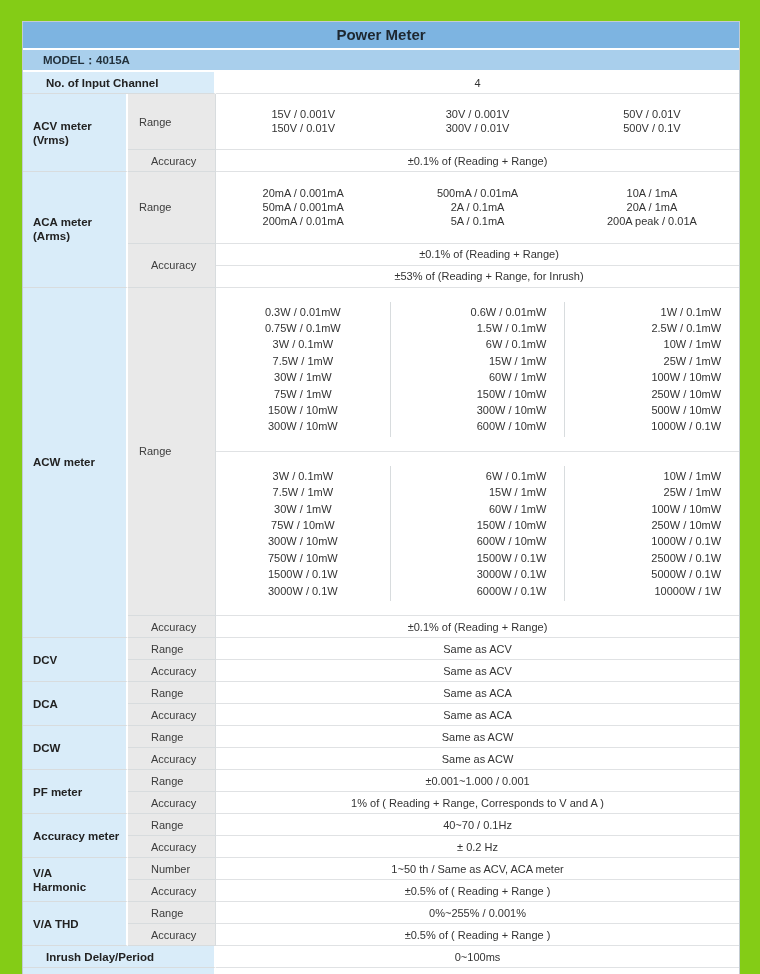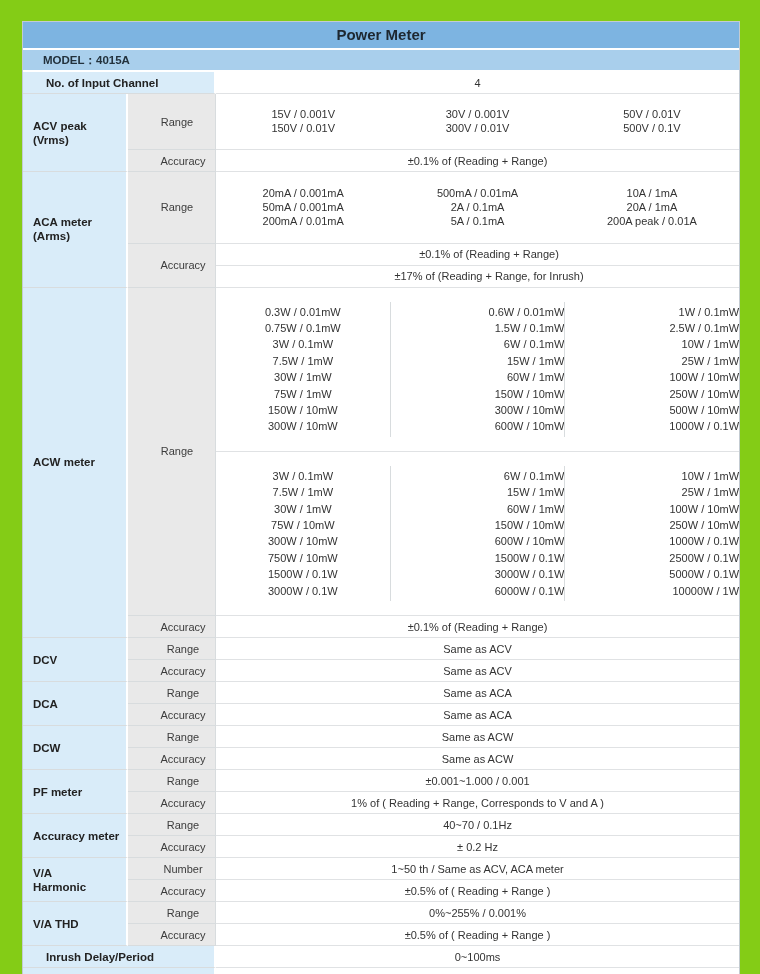--- a/index.html
+++ b/index.html
@@ -30,41 +30,41 @@
     border-bottom:2px solid #ffffff;
   }
   .c-blue {
     background:#d9ecf9; font-weight:bold; color:#222;
     padding-left:10px; font-size:11.5px; text-align:left;
     border-right:2px solid #ffffff; border-bottom:1px solid #d8dcde;
     white-space:pre-line;
   }
   .c-gray {
     background:#e9e9e9; color:#3c3c3c;
-    padding-left:11px; text-align:center;
+    padding-left:11px; text-align:left;
     border-right:1px solid #d8dcde; border-bottom:1px solid #d8dcde;
   }
   .c-val {
     background:#ffffff; text-align:center; color:#333;
     border-bottom:1px solid #e0e2e4; white-space:pre-line;
   }
   .h21 { height:21px;padding-left:23px; }
   .h29 { height:29px; }
   .h43 { height:43px; }
   .h134 { height:134px; }
   .h129 { height:129px; }
 
   
   .cols3 { display:flex; width:100%; }
   .cols3 > span { flex:1 1 0; text-align:center; white-space:pre-line; }
   .cols3.tight > span { line-height:13.5px; }
   .cols3.mid > span { line-height:14.2px;text-align:center; }
   .cols3.wide > span { line-height:16.4px; }
   .cols3.sep > span + span { border-left:1px solid #d8dcde;text-align:right; }
-  .cols3.sep > span { display:block; padding:2px 0; }
+  .cols3.sep > span { display:block; padding:2px 18px; }
 
   .lbl-2row { line-height:14px; }
 </style>
 </head>
 <body>
 
 <div class="page">
   <table class="spec">
     <colgroup>
       <col style="width:105px">
@@ -81,21 +81,21 @@
     <tr>
       <td class="c-model" colspan="5">MODEL：4015A</td>
     </tr>
 
     <tr>
       <td class="c-blue h21" colspan="2">No. of Input Channel</td>
       <td class="c-val" colspan="3">4</td>
     </tr>
 
     <tr>
-      <td class="c-blue" rowspan="2">ACV peak
+      <td class="c-blue" rowspan="2">ACV meter
 (Vrms)</td>
       <td class="c-gray h29">Range</td>
       <td class="c-val" colspan="3">
         <div class="cols3 tight">
           <span>15V / 0.001V
 150V / 0.01V</span>
           <span>30V / 0.001V
 300V / 0.01V</span>
           <span>50V / 0.01V
 500V / 0.1V</span>
@@ -123,21 +123,21 @@
 20A / 1mA
 200A peak / 0.01A</span>
         </div>
       </td>
     </tr>
     <tr>
       <td class="c-gray h21" rowspan="2">Accuracy</td>
       <td class="c-val h21" colspan="3">±0.1% of (Reading + Range)</td>
     </tr>
     <tr>
-      <td class="c-val h21" colspan="3">±17% of (Reading + Range, for Inrush)</td>
+      <td class="c-val h21" colspan="3">±53% of (Reading + Range, for Inrush)</td>
     </tr>
 
     <tr>
       <td class="c-blue" rowspan="3">ACW meter</td>
       <td class="c-gray" rowspan="2">Range</td>
       <td class="c-val h134" colspan="3">
         <div class="cols3 wide sep">
           <span>0.3W / 0.01mW
 0.75W / 0.1mW
 3W / 0.1mW

